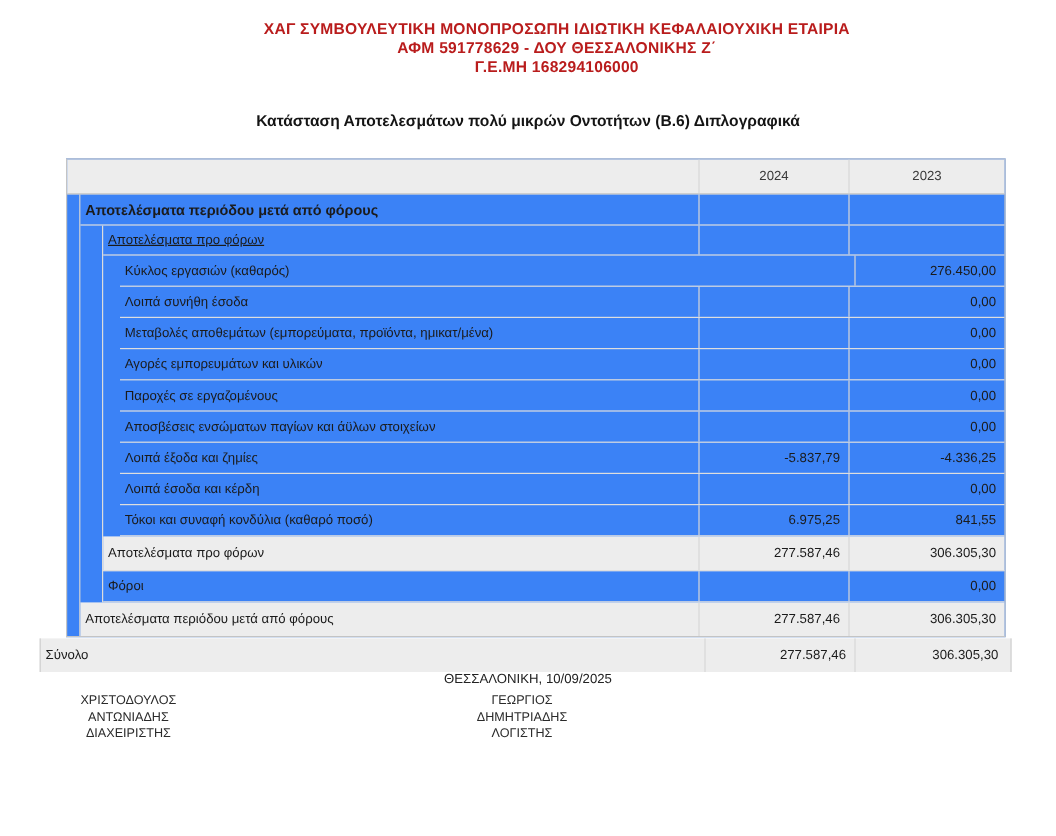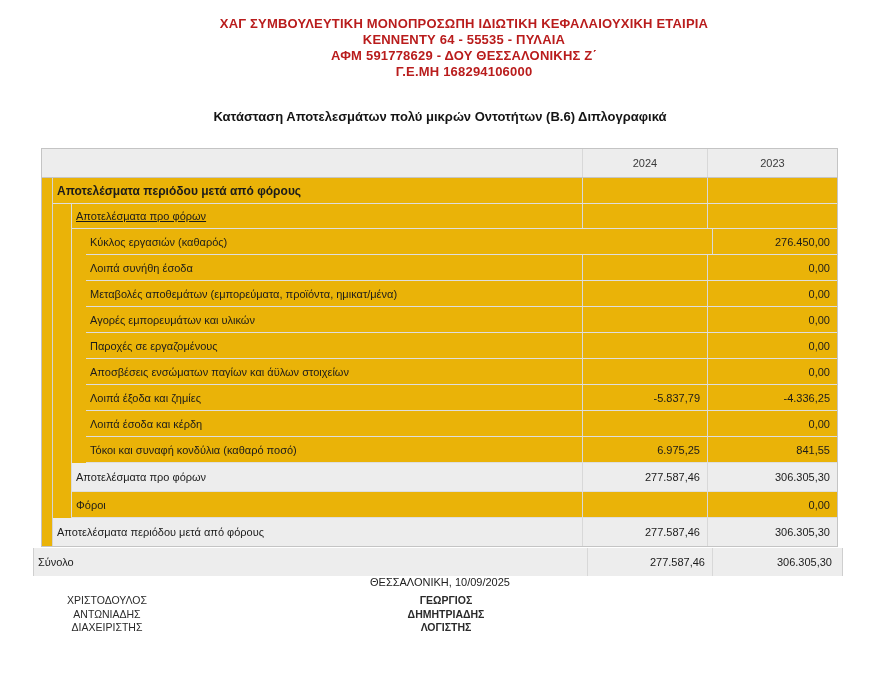--- a/index.html
+++ b/index.html
@@ -24,23 +24,23 @@
   .doc-title {
     margin-top:29px;
     text-align:center;
     font-weight:700;
     font-size:13px;
     color:#141414;
   }
   
   .table-zone { margin:24px 37px 0 33px; }          
   .table-outer {
-    margin-left:8px; margin-right:5px;             
+    margin-left:22px; margin-right:5px;             
     border:1px solid #c4c4c4;
-    background:#eab308;
+    background:#3b82f6;
   }
   .row { display:flex; align-items:stretch; border-bottom:1px solid #dedede; }
   .row.no-bb { border-bottom:none; }
   .cell-label {
     flex:1; min-width:0;
     display:flex; align-items:center;
     padding:0 4px;
     white-space:nowrap; overflow:hidden;
     font-size:11px;
   }
@@ -77,28 +77,27 @@
     color:#222;
   }
   .sig-row { position:relative; height:70px; margin-top:6px; }
   .sig-block {
     position:absolute; top:0;
     text-align:center;
     font-size:10.5px; line-height:13.5px;
     color:#2a2a2a;
   }
   .sig-block.sig-left  { left:48px;  width:118px; }
-  .sig-block.sig-mid   { left:340px; width:212px;font-weight:bold; }
+  .sig-block.sig-mid   { left:329px; width:212px; }
 </style>
 </head>
 <body>
 
 <div class="doc-header">
   <div>ΧΑΓ ΣΥΜΒΟΥΛΕΥΤΙΚΗ ΜΟΝΟΠΡΟΣΩΠΗ ΙΔΙΩΤΙΚΗ ΚΕΦΑΛΑΙΟΥΧΙΚΗ ΕΤΑΙΡΙΑ</div>
-  <div>ΚΕΝΝΕΝΤΥ 64 - 55535 - ΠΥΛΑΙΑ</div>
   <div>ΑΦΜ 591778629 - ΔΟΥ ΘΕΣΣΑΛΟΝΙΚΗΣ Ζ΄</div>
   <div>Γ.Ε.ΜΗ 168294106000</div>
 </div>
 
 <div class="doc-title">Κατάσταση Αποτελεσμάτων πολύ μικρών Οντοτήτων (Β.6) Διπλογραφικά</div>
 
 <div class="table-zone">
   <div class="table-outer">
 
     <div class="row thead">

